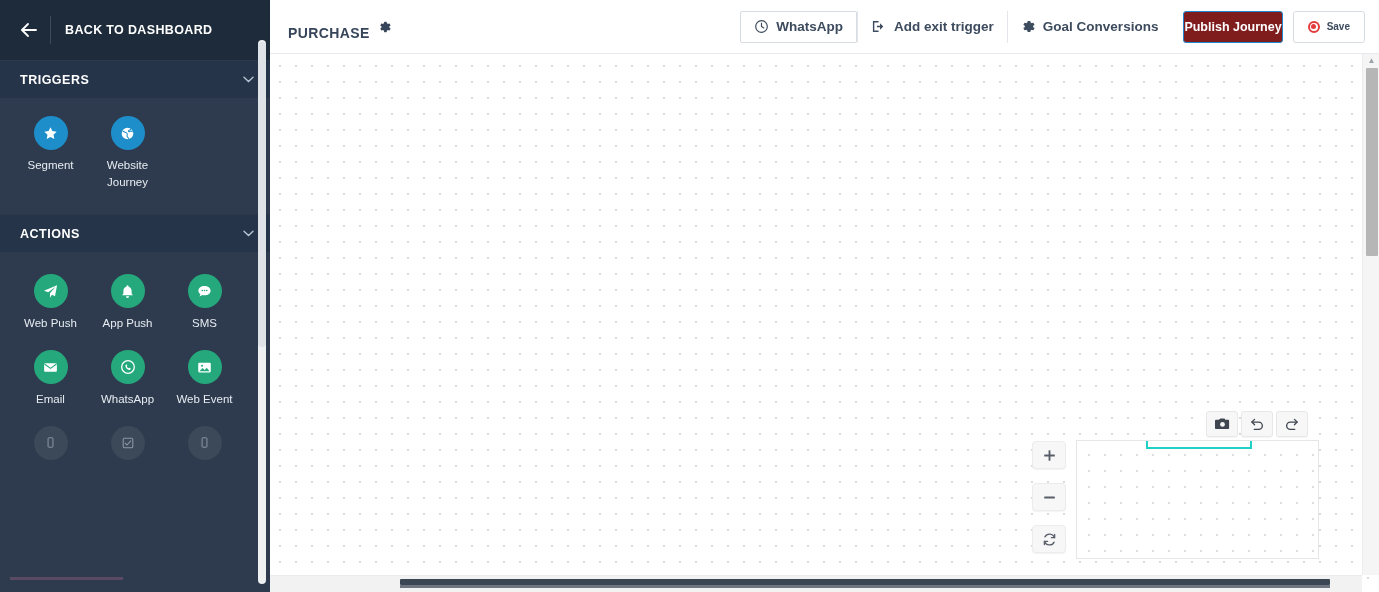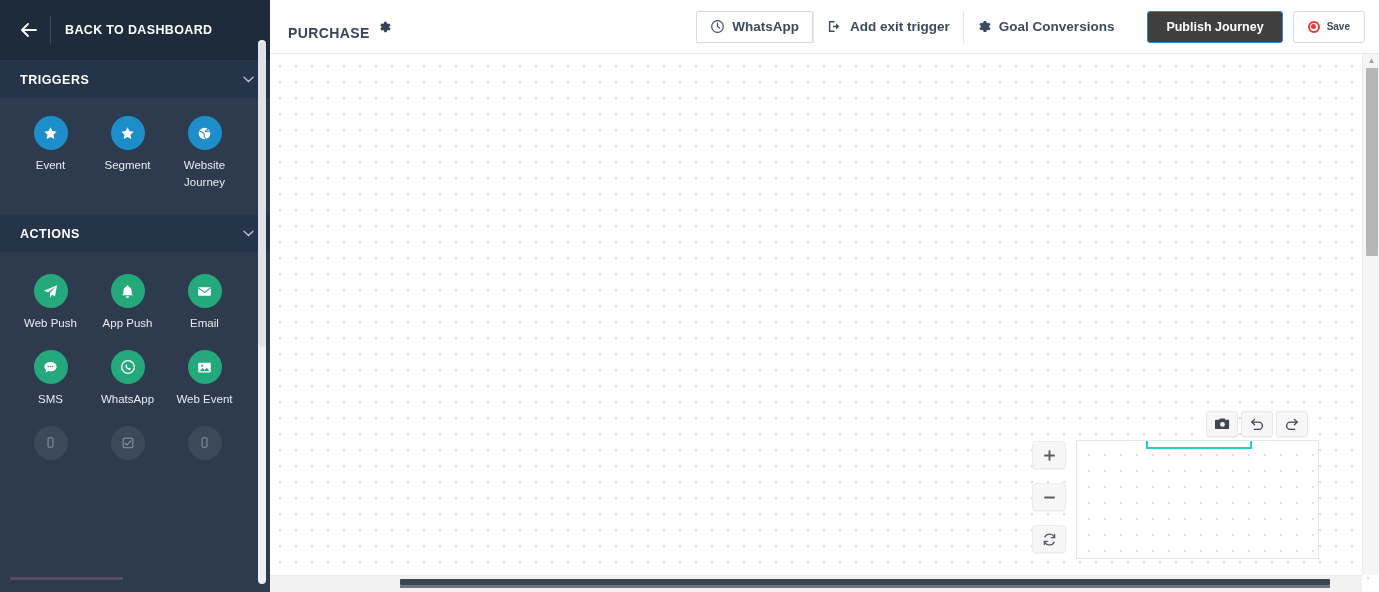--- a/index.html
+++ b/index.html
@@ -203,27 +203,27 @@
     cursor: pointer;
     white-space: nowrap;
     border-radius: 2px;
   }
   .tb-btn.plain {
     border: none;
     border-left: 1px solid #e3e7eb;
     border-radius: 0;
   }
   .tb-btn.primary {
-    background: #404040;
+    background: #7f1d1d;
     border-color: #2389ce;
     color: #ffffff;
     font-size: 12.5px;
     border-radius: 3px;
-    padding: 0 18px;
-    margin-left: 20px;
+    padding: 0 0;
+    margin-left: 12px;
   }
   .tb-btn.save {
     border: 1px solid #d7dce2;
     border-radius: 3px;
     margin-left: 10px;
     font-size: 10px;
     padding: 0 14px;
   }
   .rec-dot {
     width: 12px;
@@ -431,28 +431,20 @@
       </span>
     </div>
 
     <div class="tile-grid">
       <div class="tile">
         <span class="tile-ic blue">
           <svg width="15" height="15" viewBox="0 0 16 16" fill="#fff">
               <path d="M8 1.2l2.0 4.2 4.6.6-3.4 3.2.9 4.6L8 11.6 3.9 13.8l.9-4.6L1.4 6l4.6-.6z"></path>
             </svg>
         </span>
-        <span class="tile-lbl">Event</span>
-      </div>
-      <div class="tile">
-        <span class="tile-ic blue">
-          <svg width="15" height="15" viewBox="0 0 16 16" fill="#fff">
-              <path d="M8 1.2l2.0 4.2 4.6.6-3.4 3.2.9 4.6L8 11.6 3.9 13.8l.9-4.6L1.4 6l4.6-.6z"></path>
-            </svg>
-        </span>
         <span class="tile-lbl">Segment</span>
       </div>
       <div class="tile">
         <span class="tile-ic blue">
           <svg width="15" height="15" viewBox="0 0 16 16" fill="none" stroke="#fff" stroke-width="1.2">
             <circle cx="8" cy="8" r="6.2" fill="#fff" stroke="none"></circle>
             <path d="M3.4 5.6c1.6 1.3 3.4 1.1 4.2 2.4.7 1.2-.4 2.1 0 3.2.3.8 1.3 1.1 1.8 2.2M11.6 3.6c-.9.9-2.4.5-2.6 1.6-.2.9 1.1 1.1 1.8.6.8-.5 1.6-.4 2.2.2" stroke="#1d8ec9" stroke-width="1.1" stroke-linecap="round"></path>
           </svg>
         </span>
         <span class="tile-lbl">Website
@@ -483,36 +475,36 @@
           <svg width="15" height="15" viewBox="0 0 16 16" fill="#fff">
               <path d="M8 1.2a1.1 1.1 0 011.1 1.1v.5c2 .5 3.3 2.2 3.3 4.3v3l1.3 1.8H2.3L3.6 10.1v-3c0-2.1 1.3-3.8 3.3-4.3v-.5A1.1 1.1 0 018 1.2z"></path>
               <path d="M6.3 13.1h3.4a1.7 1.7 0 01-3.4 0z"></path>
             </svg>
         </span>
         <span class="tile-lbl">App Push</span>
       </div>
       <div class="tile">
         <span class="tile-ic green">
           <svg width="15" height="15" viewBox="0 0 16 16" fill="#fff">
-              <rect x="1.2" y="3.4" width="13.6" height="9.2" rx="1.2"></rect>
-              <path d="M1.6 4.2L8 8.9l6.4-4.7" stroke="#24a87c" stroke-width="1.2" fill="none"></path>
-            </svg>
-        </span>
-        <span class="tile-lbl">Email</span>
-      </div>
-      <div class="tile">
-        <span class="tile-ic green">
-          <svg width="15" height="15" viewBox="0 0 16 16" fill="#fff">
               <path d="M8 2.1c3.6 0 6.5 2.2 6.5 5s-2.9 5-6.5 5c-.8 0-1.5-.1-2.2-.3l-3.1 1.4.9-2.4C2.3 9.9 1.5 8.6 1.5 7.1c0-2.8 2.9-5 6.5-5z"></path>
               <circle cx="5.6" cy="7" r=".85" fill="#24a87c"></circle>
               <circle cx="8" cy="7" r=".85" fill="#24a87c"></circle>
               <circle cx="10.4" cy="7" r=".85" fill="#24a87c"></circle>
             </svg>
         </span>
         <span class="tile-lbl">SMS</span>
+      </div>
+      <div class="tile">
+        <span class="tile-ic green">
+          <svg width="15" height="15" viewBox="0 0 16 16" fill="#fff">
+              <rect x="1.2" y="3.4" width="13.6" height="9.2" rx="1.2"></rect>
+              <path d="M1.6 4.2L8 8.9l6.4-4.7" stroke="#24a87c" stroke-width="1.2" fill="none"></path>
+            </svg>
+        </span>
+        <span class="tile-lbl">Email</span>
       </div>
       <div class="tile">
         <span class="tile-ic green">
           <svg width="16" height="16" viewBox="0 0 16 16" fill="none">
               <circle cx="8" cy="8" r="6.3" stroke="#fff" stroke-width="1.3"></circle>
               <path d="M5.9 5.3c.3-.1.6 0 .8.3l.5.9c.1.3 0 .5-.2.7l-.3.3c.4.9 1 1.4 1.8 1.8l.3-.3c.2-.2.5-.3.7-.2l.9.5c.3.2.4.5.3.8-.2.6-.9 1-1.5.9-1.9-.3-3.5-1.9-3.8-3.8-.1-.6.2-1.3.8-1.5z" fill="#fff"></path>
             </svg>
         </span>
         <span class="tile-lbl">WhatsApp</span>
       </div>

